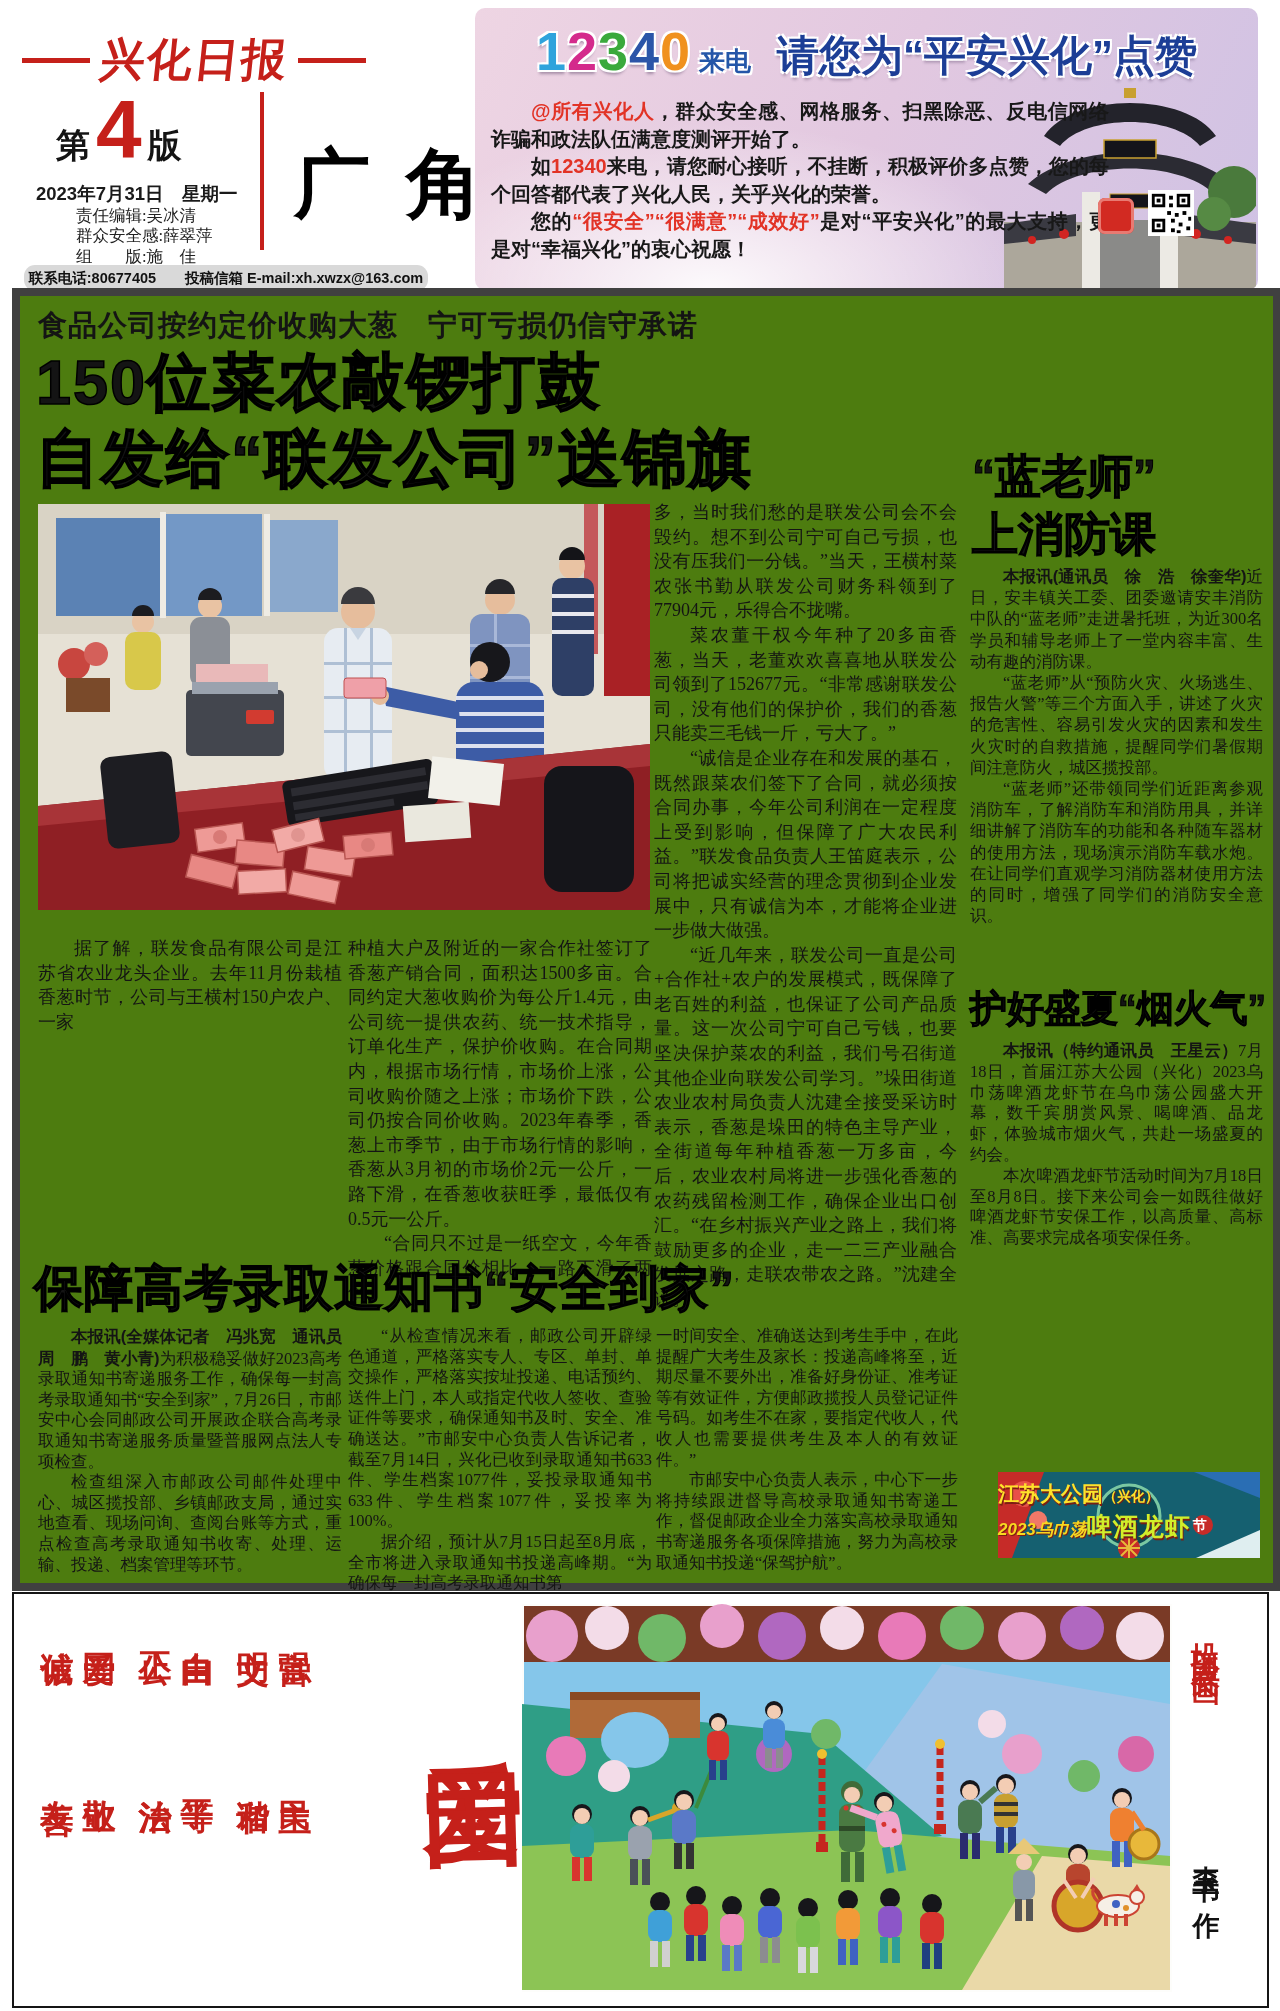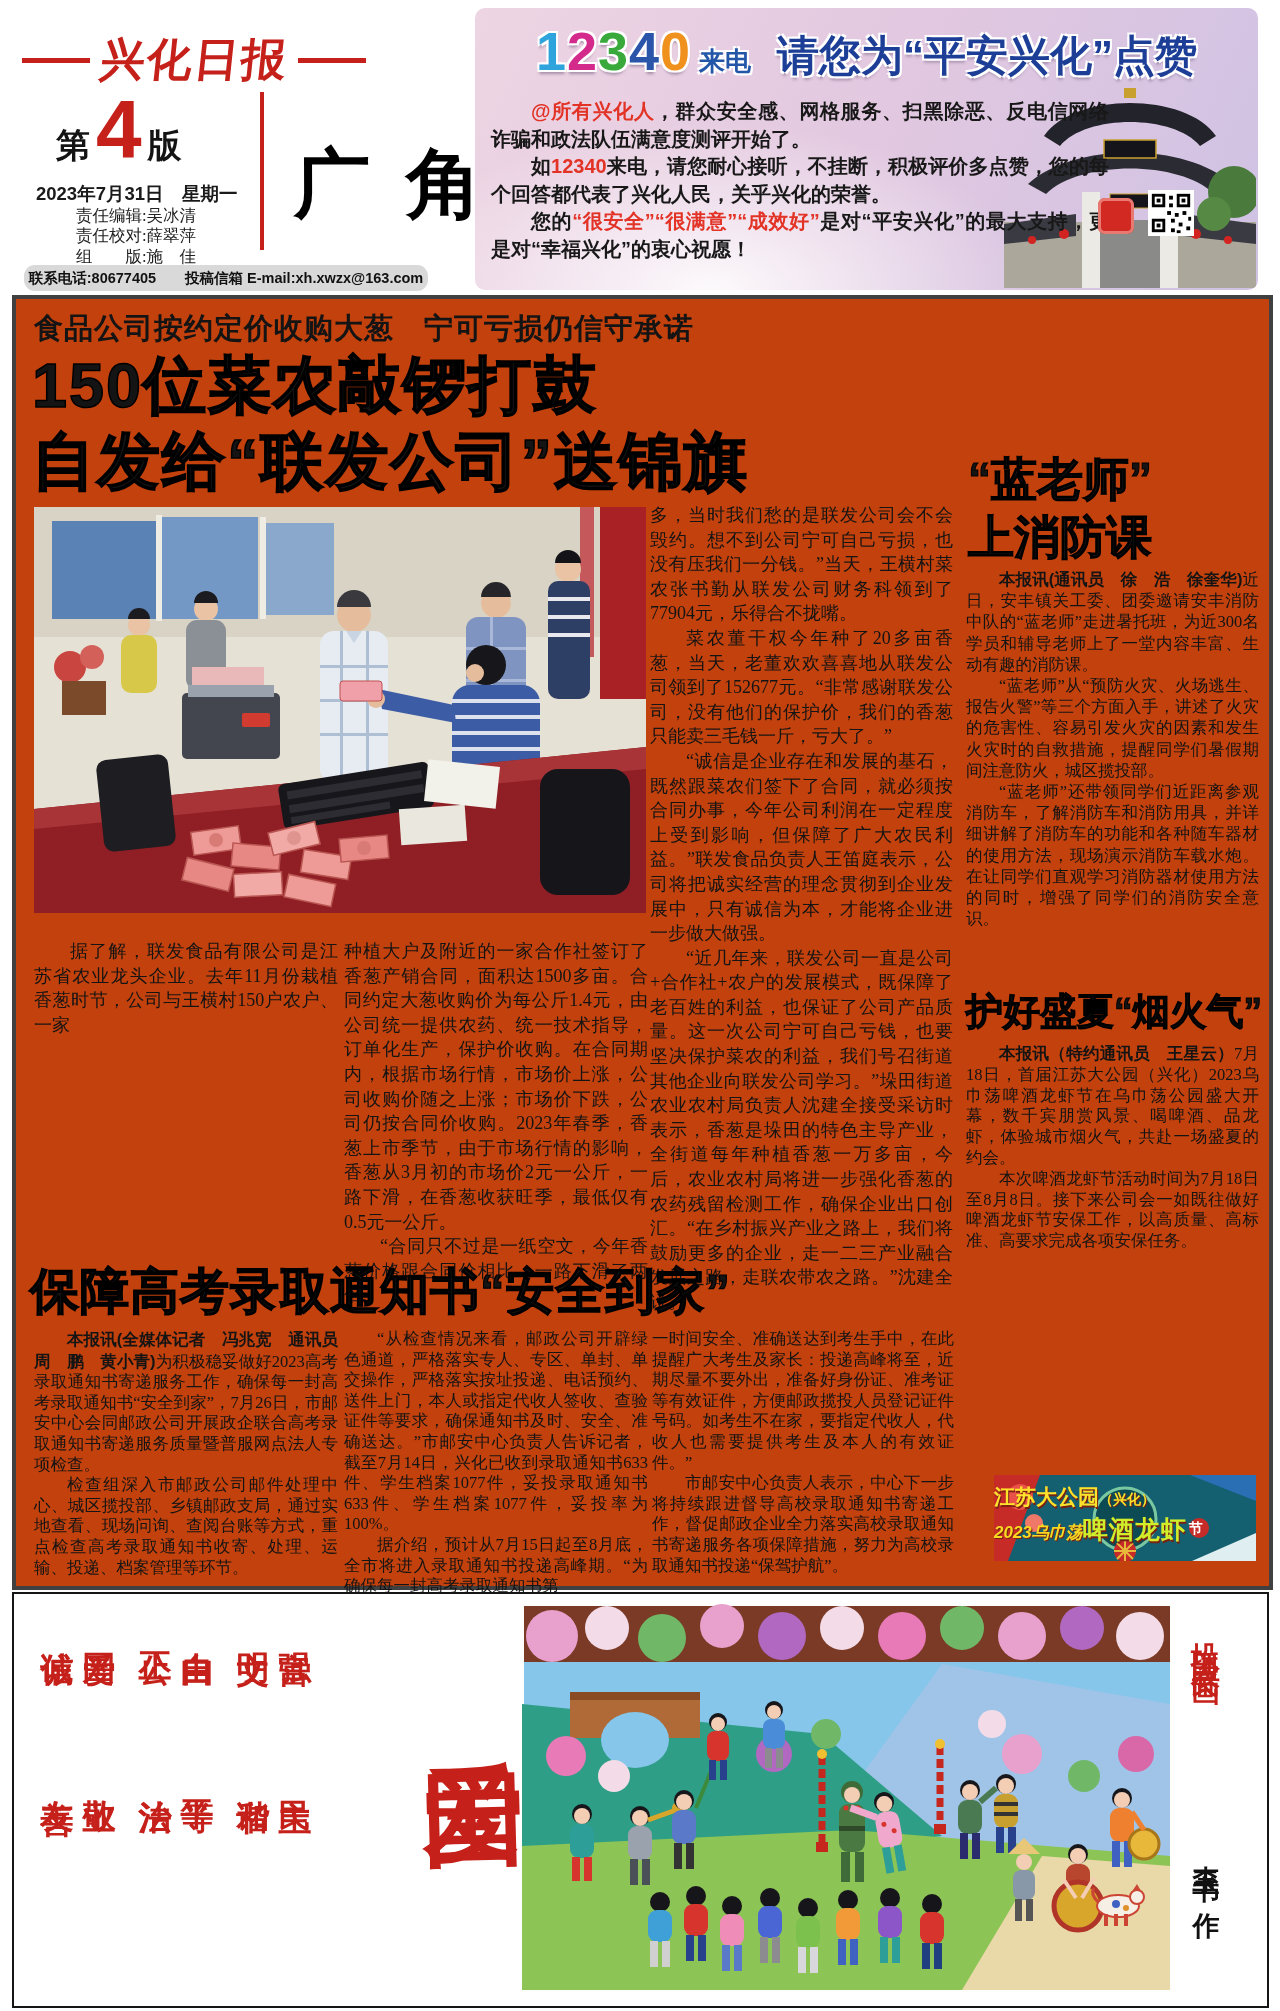--- a/index.html
+++ b/index.html
@@ -28,21 +28,21 @@
   .banner-title-text{font-family:"Liberation Sans","DejaVu Sans",sans-serif;font-weight:900;font-size:42px;color:#1c3e96;
     text-shadow:-2px -2px 0 #fff,2px -2px 0 #fff,-2px 2px 0 #fff,2px 2px 0 #fff,0 4px 3px rgba(40,20,60,.3);}
   .banner-body{position:absolute;left:16px;top:90px;width:618px;font-family:"Liberation Sans","DejaVu Sans",sans-serif;
     font-weight:700;font-size:20px;line-height:27.5px;color:#181818;text-align:justify;}
   .banner-body p{margin:0;text-indent:2em;}
   .red{color:#e23326;}
   .archway{position:absolute;right:2px;top:66px;width:252px;height:214px;}
   .qr{position:absolute;right:64px;top:182px;width:46px;height:46px;}
   .badge{position:absolute;right:124px;top:190px;width:36px;height:36px;background:#d22a22;border-radius:7px;box-shadow:inset 0 0 0 3px #e87a72;}
   
-  .main-box{left:12px;top:295px;width:1253px;height:1287px;border:4px solid #404040;background:#c2410c;}
+  .main-box{left:12px;top:288px;width:1253px;height:1287px;border:8px solid #404040;background:#4d7c0f;}
   .kicker{left:18px;top:10px;font-weight:800;font-size:29px;letter-spacing:1px;font-family:"Liberation Sans","DejaVu Sans",sans-serif;white-space:nowrap;}
   .headline{font-family:"Liberation Sans","DejaVu Sans",sans-serif;font-weight:900;font-size:63px;letter-spacing:2px;-webkit-text-stroke:1.5px #000;white-space:nowrap;}
   .h1{left:16px;top:44px;} .h2{left:16px;top:120px;}
   .newsbody{font-size:18px;line-height:24.6px;text-align:justify;color:#141414;}
   .newsbody p{margin:0;text-indent:2em;}
   .newsbody p.cont{text-indent:0;}
   .byline{font-family:"Liberation Sans","DejaVu Sans",sans-serif;font-weight:700;}
   .lead-c1{left:18px;top:640px;width:304px;}
   .lead-c2{left:328px;top:640px;width:304px;}
   .lead-c3{left:634px;top:204px;width:303px;}
@@ -89,21 +89,21 @@
   <div class="mast-line"></div>
 </div>
 <div class="abs edition">
   <span class="ed-pre">第</span>
   <span class="ed-num">4</span>
   <span class="ed-post">版</span>
 </div>
 <div class="abs date-line">2023年7月31日　星期一</div>
 <div class="abs staff">
   <div>责任编辑:吴冰清</div>
-  <div>责任校对:薛翠萍</div>
+  <div>群众安全感:薛翠萍</div>
   <div>组　　版:施　佳</div>
 </div>
 <div class="abs contact-bar">联系电话:80677405　　投稿信箱 E-mail:xh.xwzx@163.com</div>
 <div class="abs red-divider"></div>
 <div class="abs section-title">广角</div>
 
 <div class="abs banner">
   <svg class="archway" viewBox="0 0 252 214">
     <rect x="0" y="148" width="252" height="66" fill="#aca79b"></rect>
     <polygon points="0,150 72,140 72,162 0,170" fill="#3a3a42"></polygon>

